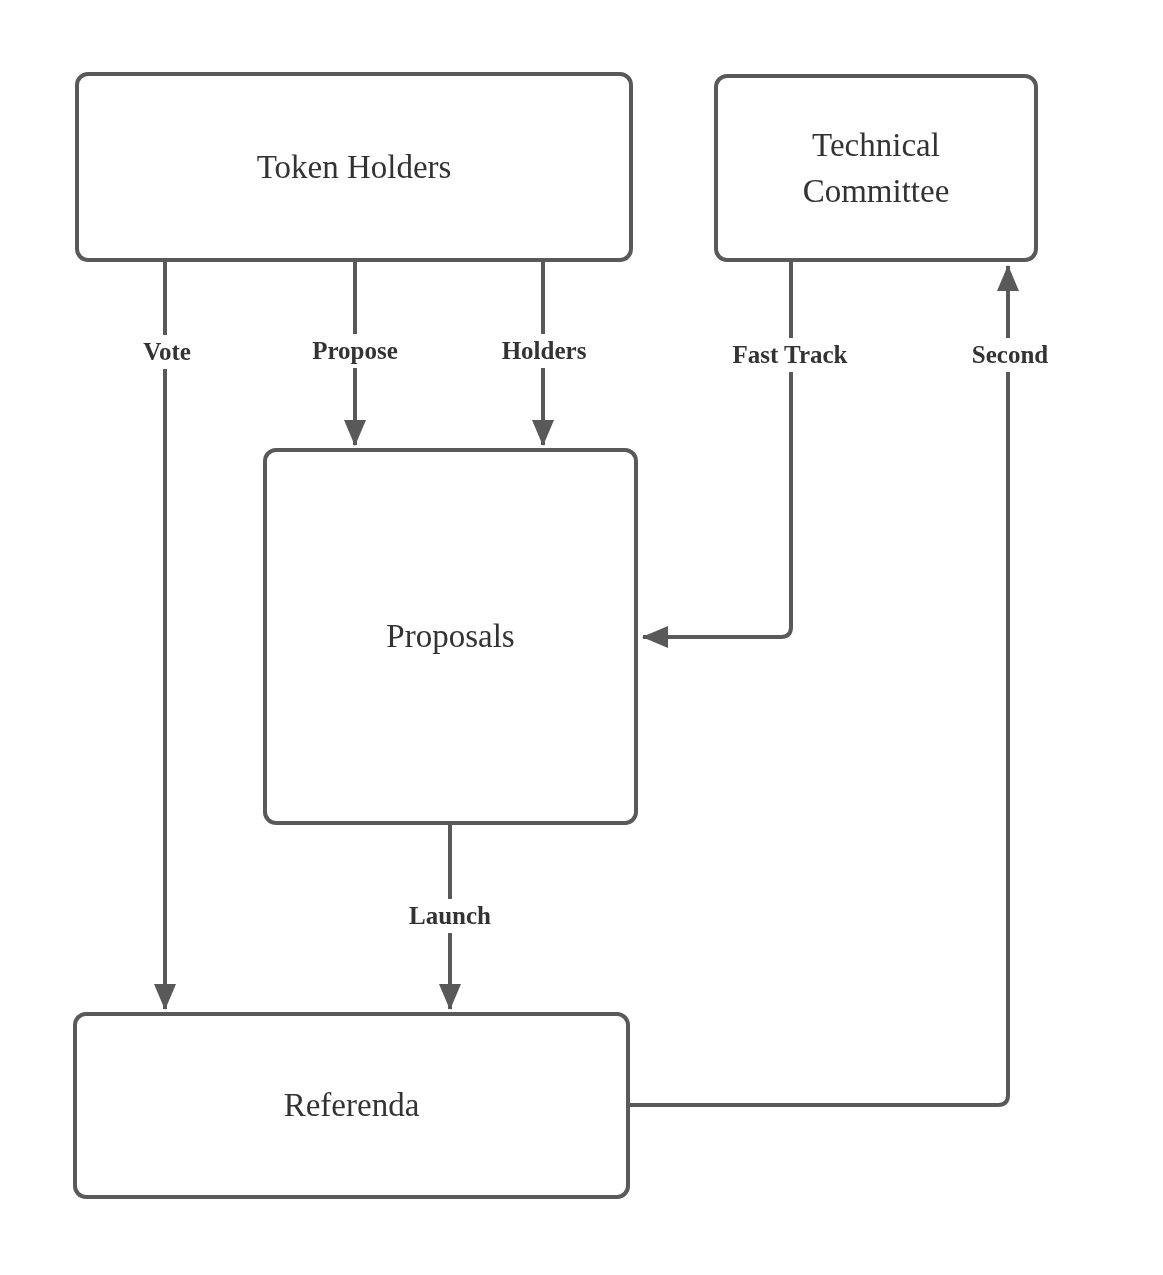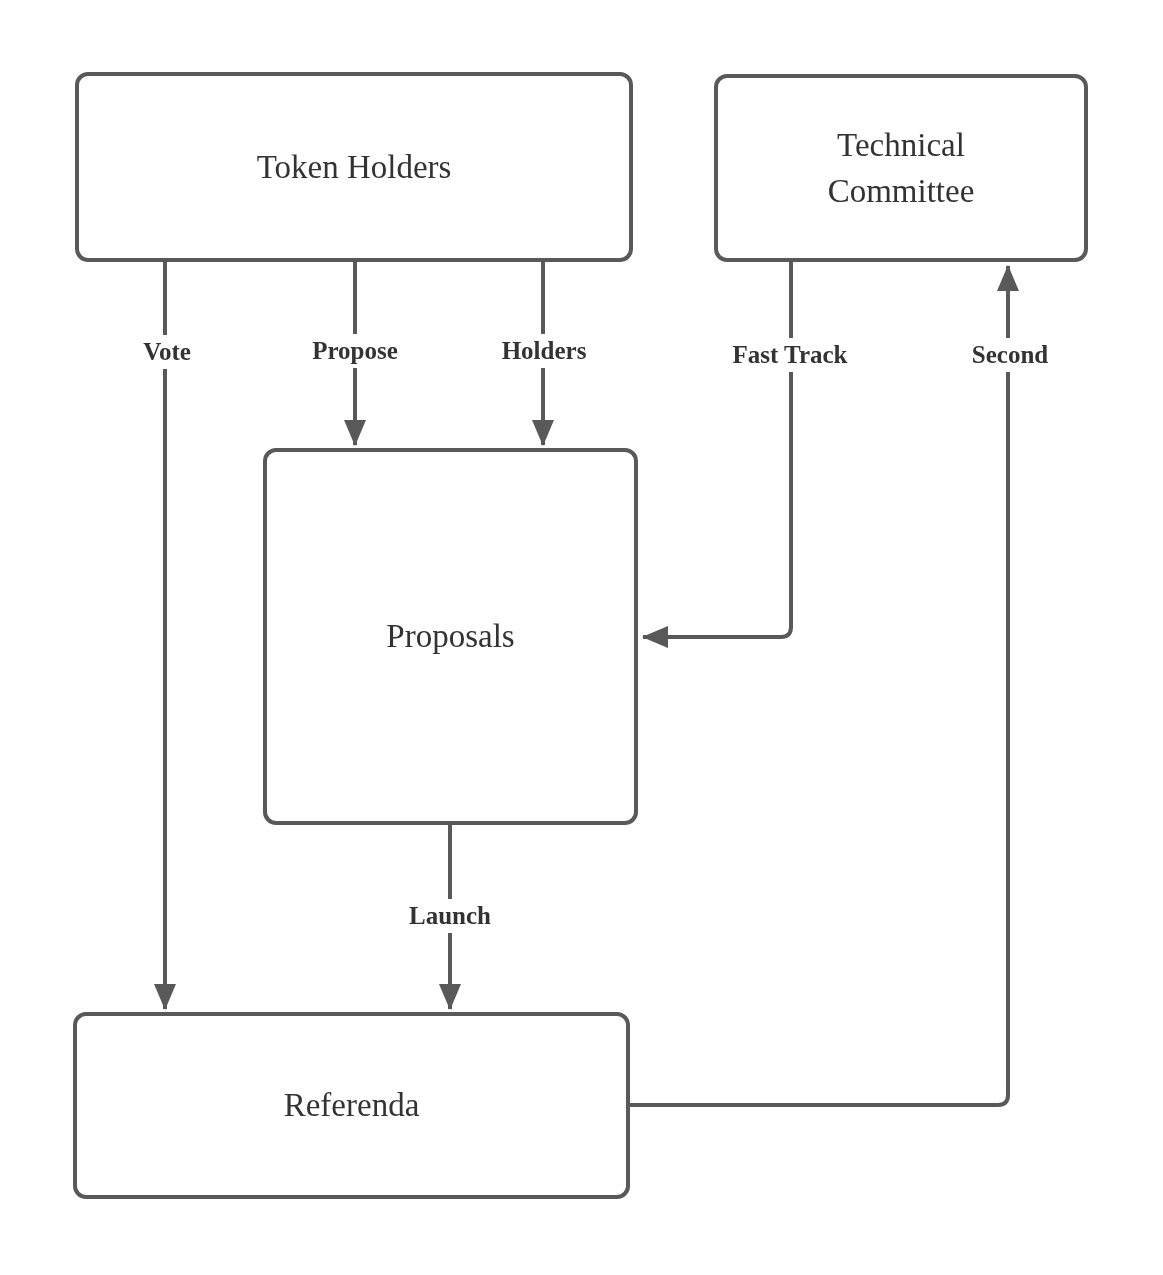--- a/index.html
+++ b/index.html
@@ -81,21 +81,21 @@
 
     <path class="edge" d="M630 1105 L998 1105 Q1008 1105 1008 1095 L1008 266" marker-end="url(#arrow)"></path>
 
     <path class="edge" d="M450 825 L450 1009" marker-end="url(#arrow)"></path>
   </svg>
 
   <div class="node" style="left:75px; top:72px; width:558px; height:190px">
     <span class="node-label">Token Holders</span>
   </div>
 
-  <div class="node" style="left:714px; top:74px; width:374px; height:188px">
+  <div class="node" style="left:714px; top:74px; width:324px; height:188px">
     <span class="node-label narrow">Technical Committee</span>
   </div>
 
   <div class="node" style="left:263px; top:448px; width:375px; height:377px">
     <span class="node-label">Proposals</span>
   </div>
 
   <div class="node" style="left:73px; top:1012px; width:557px; height:187px">
     <span class="node-label">Referenda</span>
   </div>

